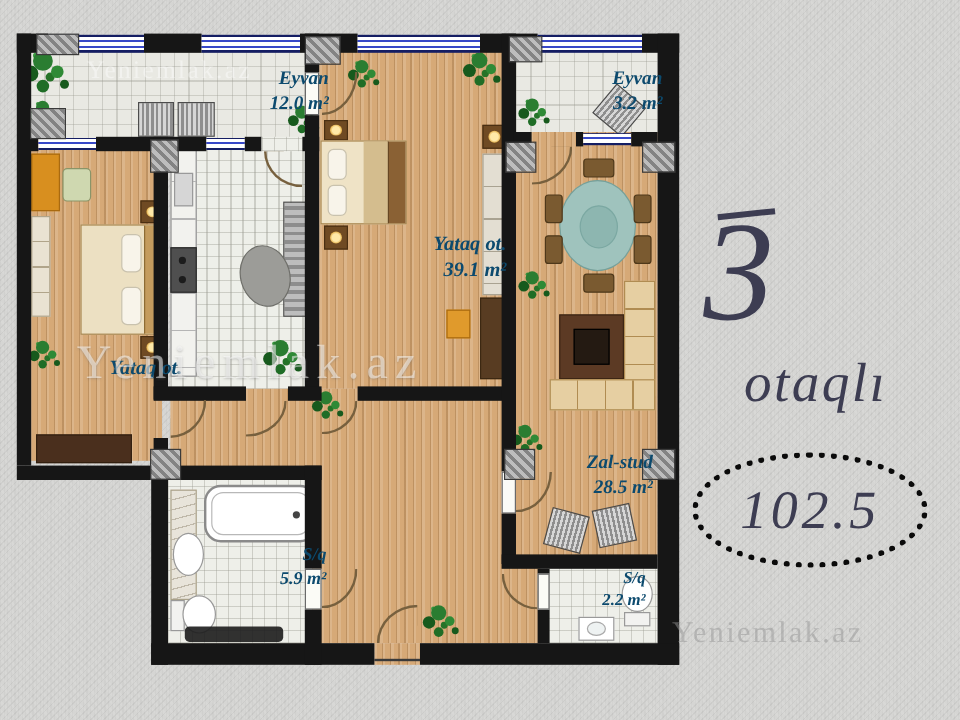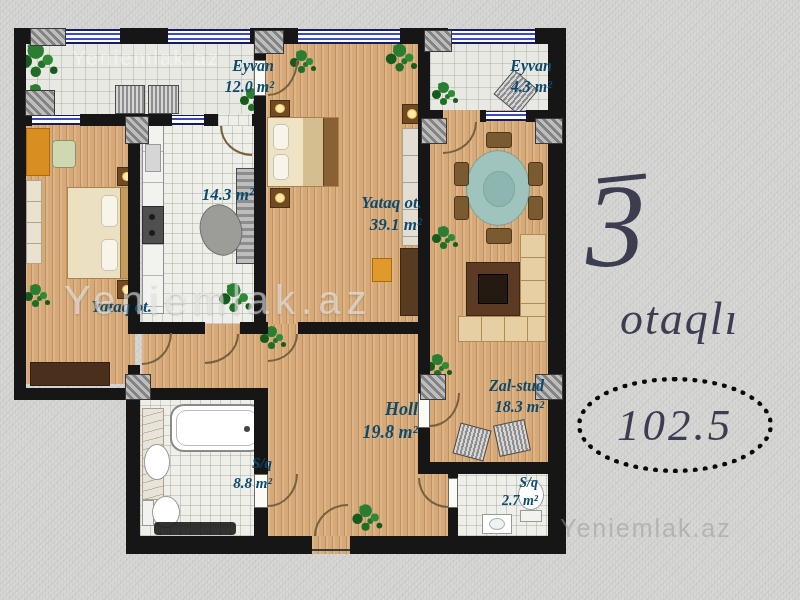--- a/index.html
+++ b/index.html
@@ -37,21 +37,21 @@
   .plant::before{content:"";position:absolute;left:8px;top:2px;width:11px;height:11px;border-radius:50%;background:#2a7d31;
     box-shadow:-7px 7px 0 -1px #175a1d,8px 6px 0 -2px #2f8a36,0 14px 0 -2px #1f6d26,-4px -3px 0 -4px #3c9a42,12px 13px 0 -3px #175a1d,4px 9px 0 -3px #257328}
   .lamp{position:absolute;background:#6f4a23;border:1px solid #4a2f12;box-sizing:border-box}
   .lamp::after{content:"";position:absolute;inset:22%;border-radius:50%;background:radial-gradient(circle,#ffe9a8 0 45%,#dfa83e 75%)}
   .rl{position:absolute;font-style:italic;font-weight:bold;color:#0c4a6e;text-align:right;line-height:1.3;
       font-family:Liberation Serif, serif}
   .side-num{position:absolute;font:italic 400 118px/1 "Liberation Serif",serif;color:#3d3d52}
   .side-word{position:absolute;font:italic 400 46px/1 "Liberation Serif",serif;color:#3d3d52;letter-spacing:2px}
   .badge{position:absolute;border:5px dotted #0a0a0a;border-radius:50%;display:flex;align-items:center;justify-content:center}
   .badge span{font:italic 400 45px/1 "Liberation Serif",serif;color:#3d3d52;letter-spacing:3px}
-  .wm{position:absolute;font-family:Liberation Sans, sans-serif;white-space:nowrap;pointer-events:none}
+  .wm{position:absolute;font-family:Liberation Serif, serif;white-space:nowrap;pointer-events:none}
   .chair{position:absolute;background:#7a5a30;border:1px solid #4e381a;border-radius:3px;box-sizing:border-box}
   .sofa{position:absolute;background:#e6cfa2;border:1px solid #b08c52;box-sizing:border-box}
 </style>
 </head>
 <body>
 
 <div class="stage">
   <div class="noise"></div>
 
   <div class="plan">
@@ -229,47 +229,42 @@
     <div class="arc arc-bl" style="left:404px;top:450px;width:30px;height:30px"></div>
     <div class="arc arc-br" style="left:429px;top:94px;width:34px;height:32px"></div>
     <div class="arc arc-tl" style="left:300px;top:476px;width:34px;height:32px"></div>
 
     <div class="rl" style="left:150px;top:28px;width:110px;font-size:16px">
       <div>Eyvan</div>
       <div>12.0 m²</div>
     </div>
     <div class="rl" style="left:446px;top:28px;width:92px;font-size:16px">
       <div>Eyvan</div>
-      <div>4.3 m²</div>
+      <div>3.2 m²</div>
     </div>
     <div class="rl" style="left:26px;top:268px;width:112px;font-size:17px">
       <div>Yataq ot.</div>
     </div>
     <div class="rl" style="left:140px;top:156px;width:100px;font-size:17px">
-      <div>14.3 m²</div>
     </div>
     <div class="rl" style="left:288px;top:164px;width:120px;font-size:17px">
       <div>Yataq ot.</div>
       <div>39.1 m²</div>
     </div>
     <div class="rl" style="left:418px;top:348px;width:112px;font-size:16px">
       <div>Zal-stud</div>
-      <div>18.3 m²</div>
-    </div>
-    <div class="rl" style="left:296px;top:370px;width:108px;font-size:18px">
-      <div>Holl</div>
-      <div>19.8 m²</div>
+      <div>28.5 m²</div>
     </div>
     <div class="rl" style="left:162px;top:426px;width:96px;font-size:15px">
       <div>S/q</div>
-      <div>8.8 m²</div>
+      <div>5.9 m²</div>
     </div>
     <div class="rl" style="left:450px;top:446px;width:74px;font-size:14px">
       <div>S/q</div>
-      <div>2.7 m²</div>
+      <div>2.2 m²</div>
     </div>
   </div>
 
   <div class="side-num" style="left:586px;top:168px">3</div>
   <div class="abs" style="position:absolute;left:598px;top:176px;width:48px;height:5px;background:#3d3d52;transform:rotate(-6deg)"></div>
   <div class="side-word" style="left:620px;top:296px">otaqlı</div>
   <div class="badge" style="left:577px;top:377px;width:186px;height:86px">
     <span>102.5</span>
   </div>
 

